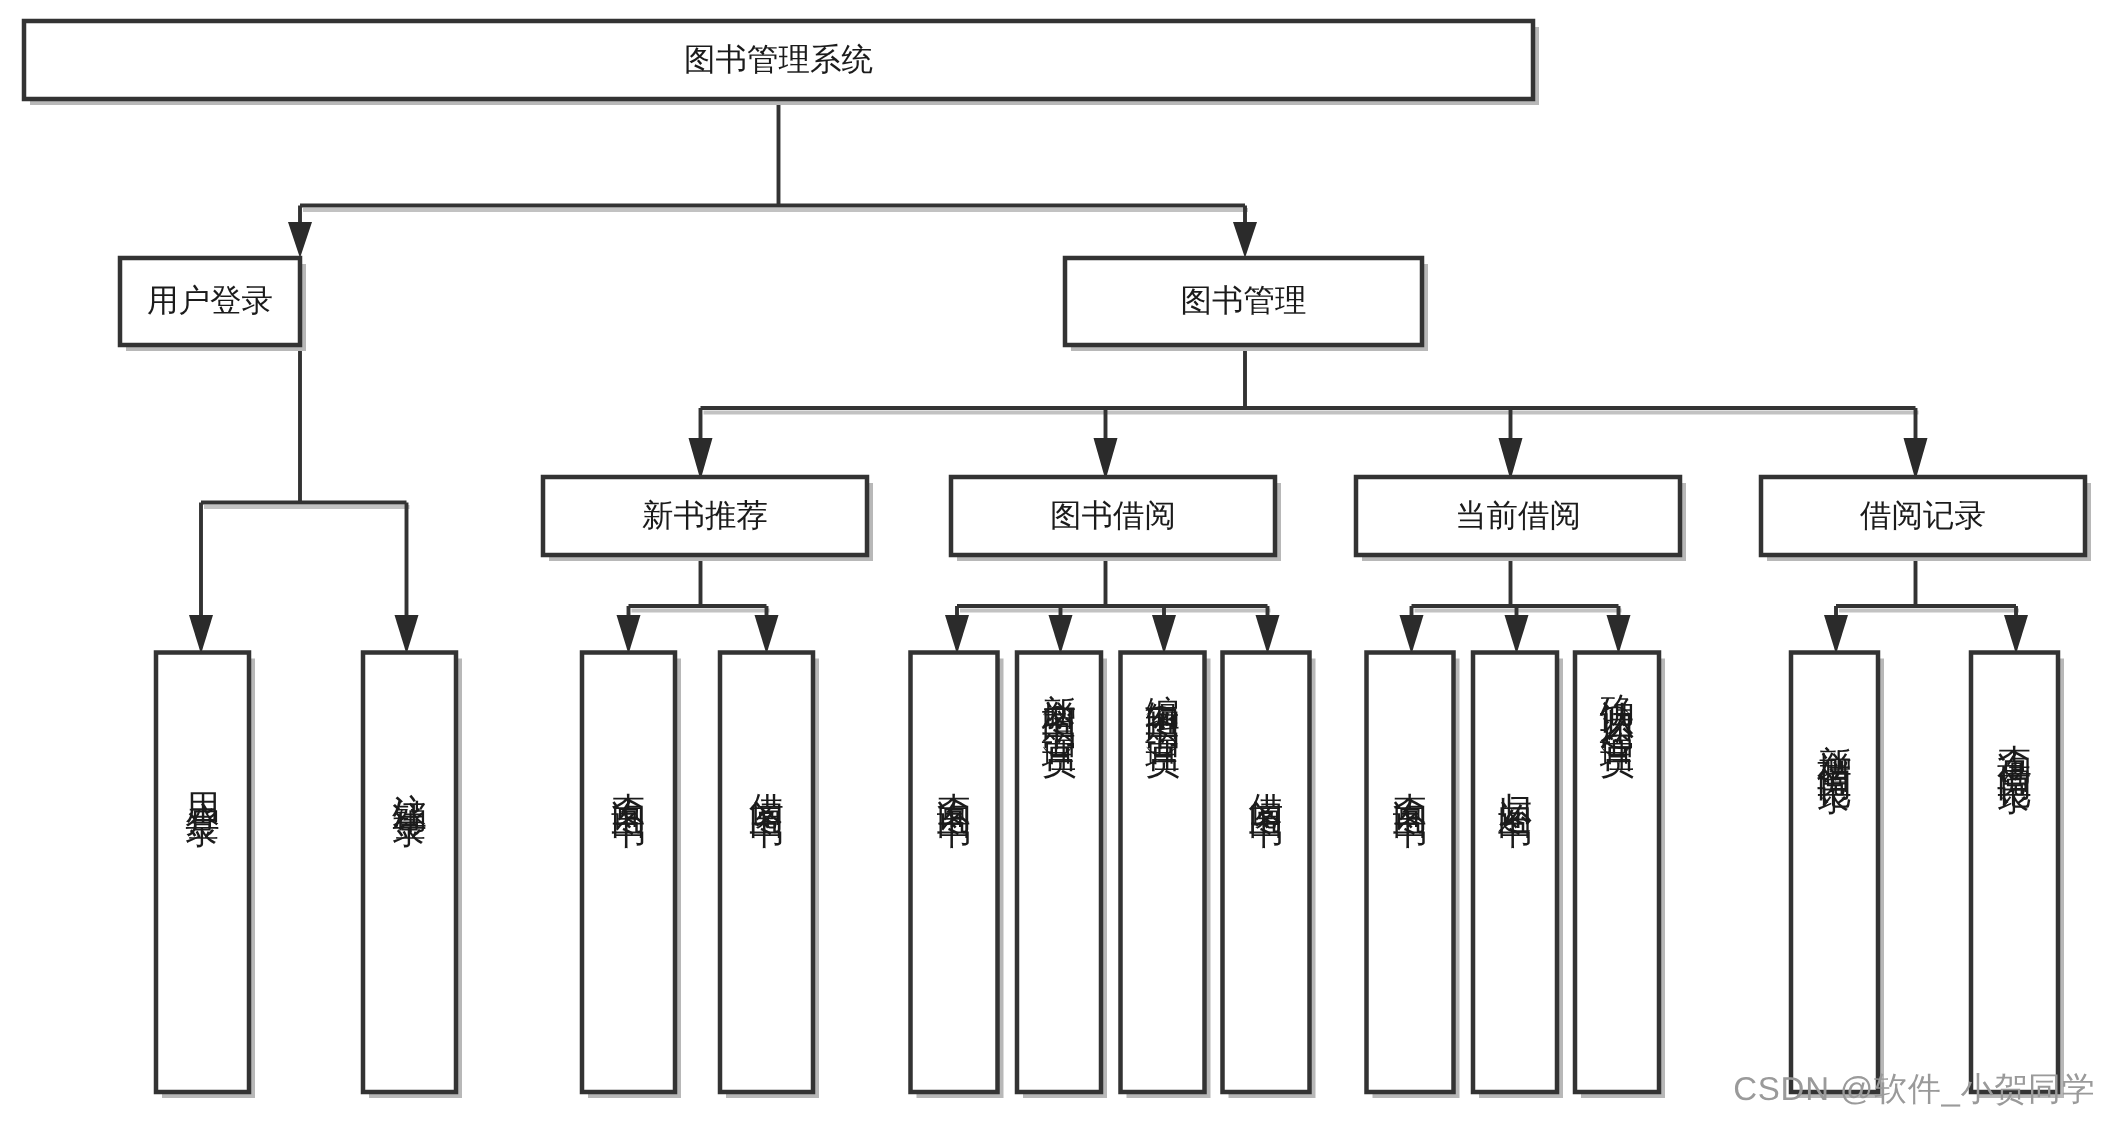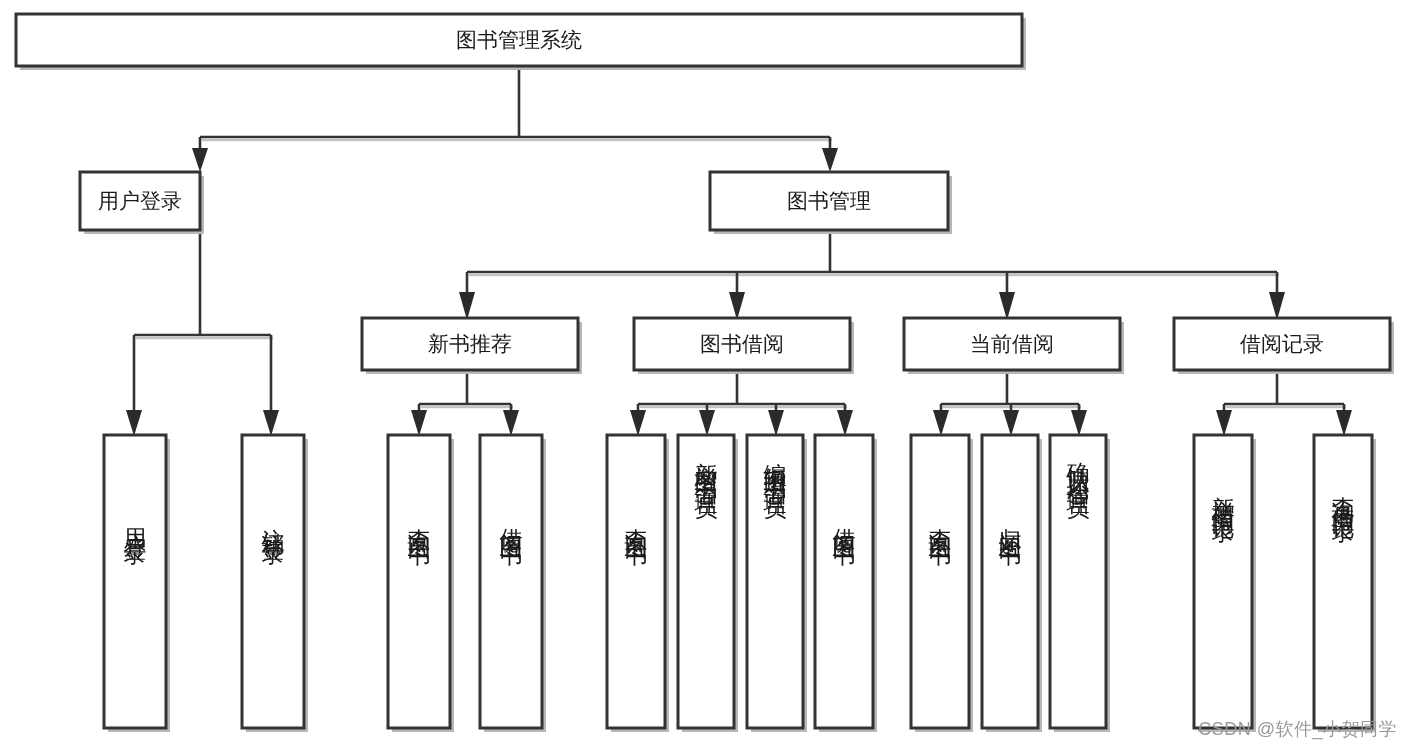--- a/index.html
+++ b/index.html
@@ -34,21 +34,21 @@
     font-size:23px;
     line-height:1.0;
     letter-spacing:5px;
     color:#1b1b1b;
     font-family:"Liberation Sans","DejaVu Sans",sans-serif;
     white-space:nowrap;
   }
   .watermark{
     position:absolute;
     right:8px;bottom:6px;
-    font-size:18px;
+    font-size:22px;
     color:#9a9a9a;
     font-family:"Liberation Sans","DejaVu Sans",sans-serif;
     letter-spacing:0.5px;
     pointer-events:none;
   }
 </style>
 </head>
 <body>
 
 <svg id="diagram" viewBox="0 0 1405 747" xmlns="http://www.w3.org/2000/svg">

